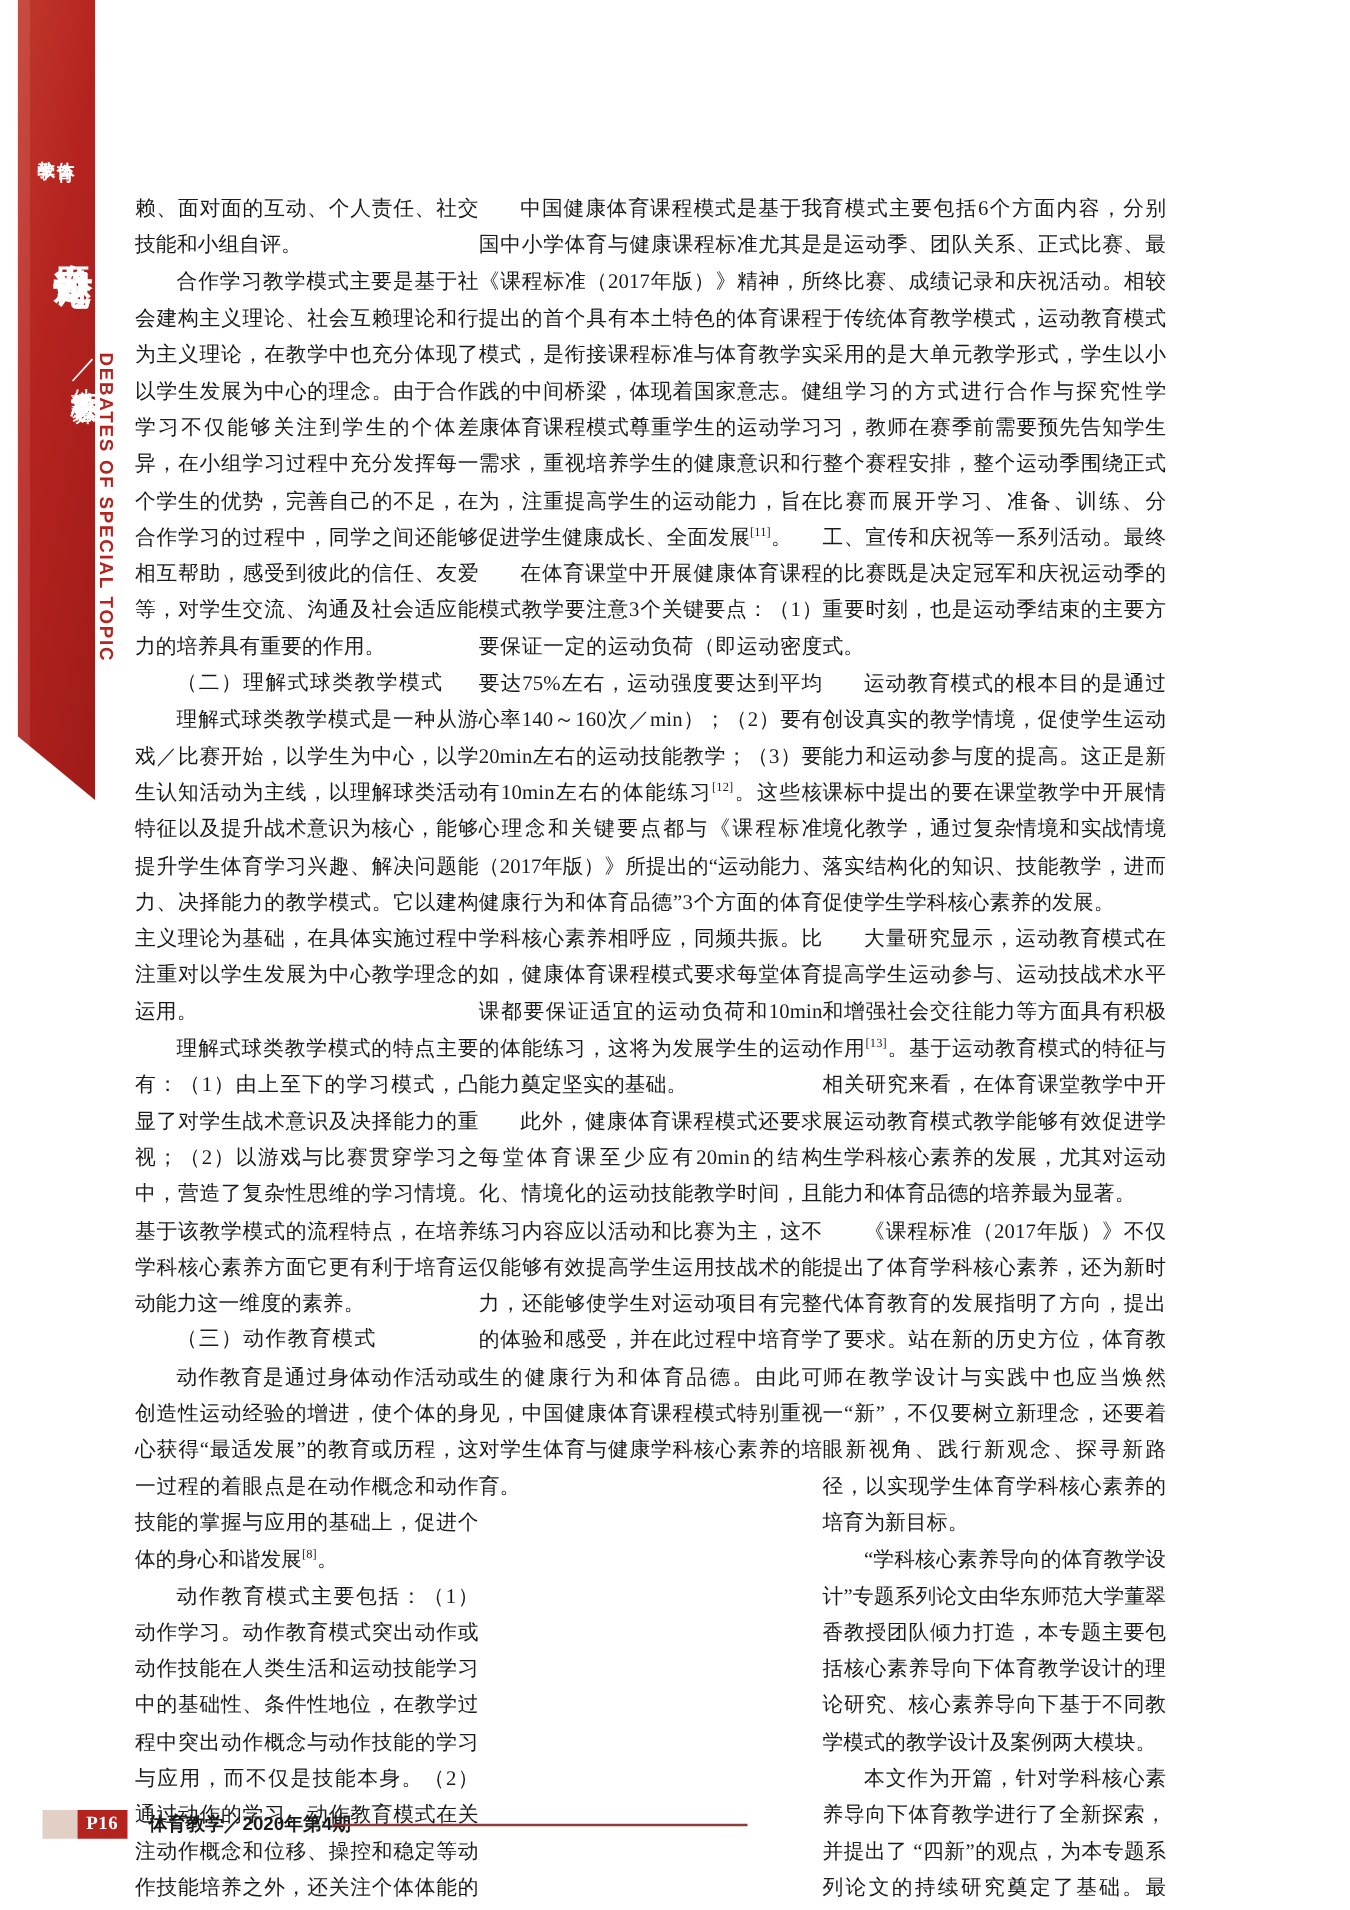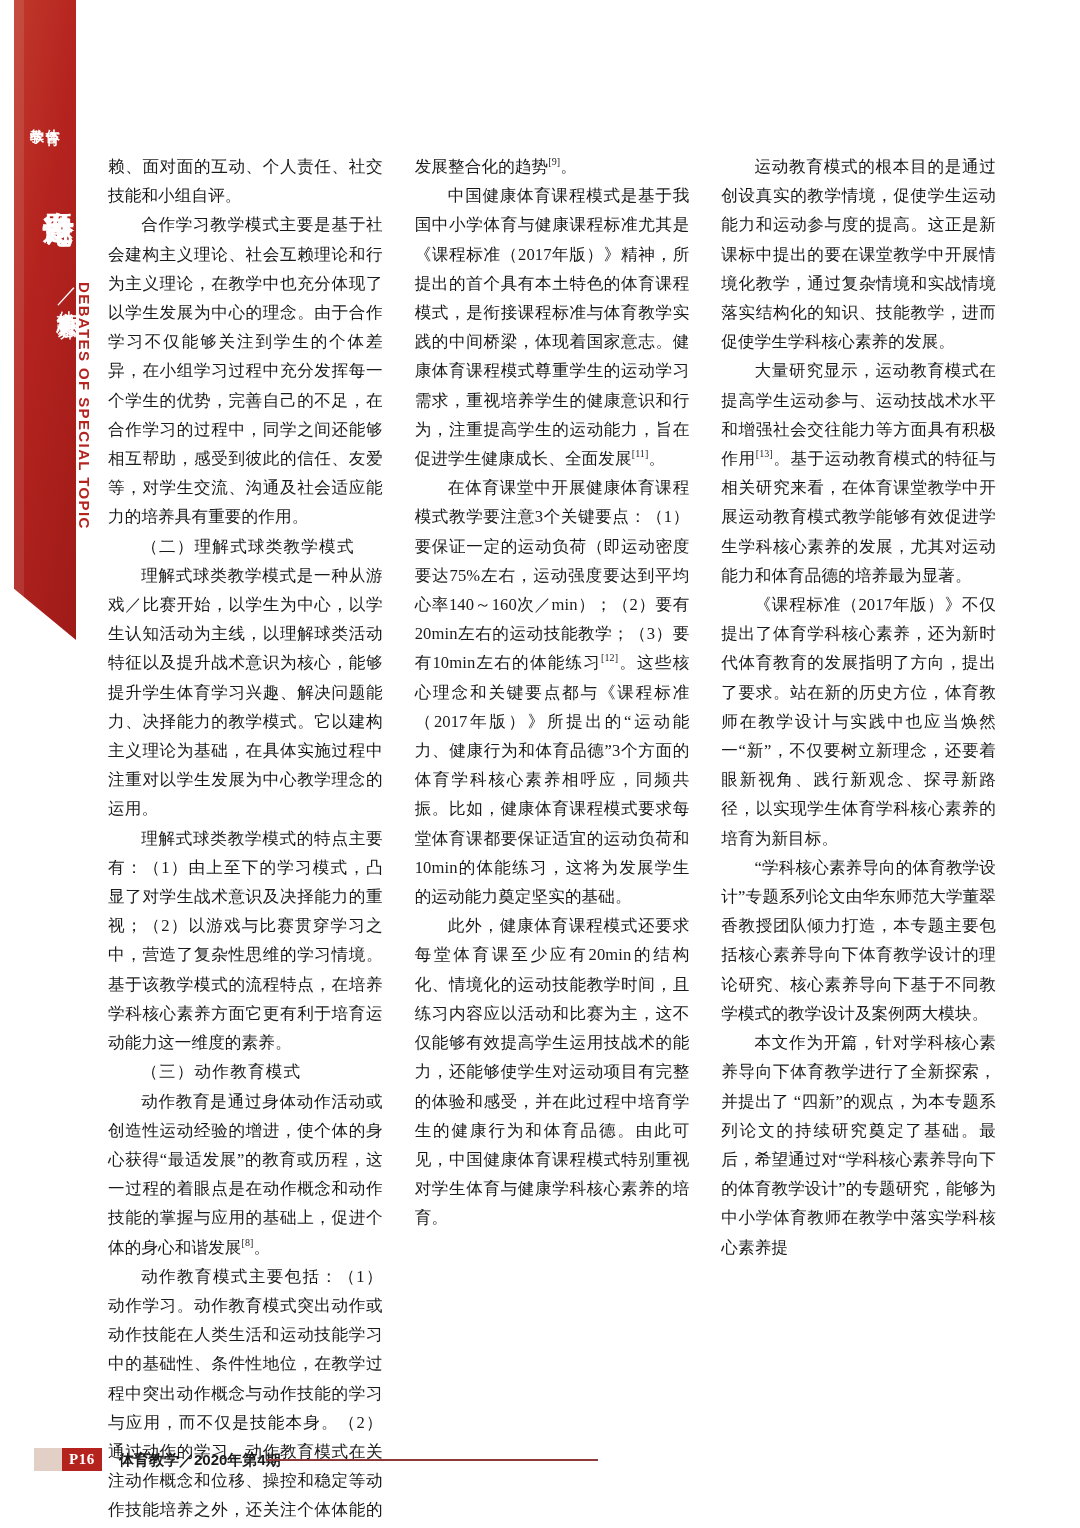--- a/index.html
+++ b/index.html
@@ -99,21 +99,20 @@
   }
 
   
   .columns {
     position: absolute;
     left: 108px;
     top: 152px;
     width: 888px;
     height: 1240px;
     display: flex;
-    gap: 32px;
   }
   .col {
     width: 275px;
     position: relative;
   }
   .col p {
     margin: 0;
     font-size: 16.6px;
     line-height: 29.2px;
     color: #1a1a1a;
@@ -121,20 +120,21 @@
     text-align-last: left;
     text-indent: 2em;
     font-family: "Liberation Serif", "DejaVu Serif", serif;
     letter-spacing: 0.1px;
     word-break: break-all;
   }
   .col p.noindent { text-indent: 0; }
   .col p.sub {
     text-indent: 2em;
     letter-spacing: 1.2px;
+    font-family: Liberation Mono, monospace;
   }
   sup {
     font-size: 10px;
     vertical-align: super;
     line-height: 0;
   }
   .sec-head {
     margin: 0;
     color: #b5231f;
     font-family: "Liberation Sans", "DejaVu Sans", sans-serif;
@@ -220,28 +220,28 @@
       <p>合作学习教学模式主要是基于社会建构主义理论、社会互赖理论和行为主义理论，在教学中也充分体现了以学生发展为中心的理念。由于合作学习不仅能够关注到学生的个体差异，在小组学习过程中充分发挥每一个学生的优势，完善自己的不足，在合作学习的过程中，同学之间还能够相互帮助，感受到彼此的信任、友爱等，对学生交流、沟通及社会适应能力的培养具有重要的作用。</p>
       <p class="sub">（二）理解式球类教学模式</p>
       <p>理解式球类教学模式是一种从游戏／比赛开始，以学生为中心，以学生认知活动为主线，以理解球类活动特征以及提升战术意识为核心，能够提升学生体育学习兴趣、解决问题能力、决择能力的教学模式。它以建构主义理论为基础，在具体实施过程中注重对以学生发展为中心教学理念的运用。</p>
       <p>理解式球类教学模式的特点主要有：（1）由上至下的学习模式，凸显了对学生战术意识及决择能力的重视；（2）以游戏与比赛贯穿学习之中，营造了复杂性思维的学习情境。基于该教学模式的流程特点，在培养学科核心素养方面它更有利于培育运动能力这一维度的素养。</p>
       <p class="sub">（三）动作教育模式</p>
       <p><span>动作教育是通过身体动作活动或创造性运动经验的增进，使个体的身心获得“最适发展”的教育或历程，这一过程的着眼点是在动作概念和动作技能的掌握与应用的基础上，促进个体的身心和谐发展</span><sup>[8]</sup><span>。</span></p>
       <p>动作教育模式主要包括：（1）动作学习。动作教育模式突出动作或动作技能在人类生活和运动技能学习中的基础性、条件性地位，在教学过程中突出动作概念与动作技能的学习与应用，而不仅是技能本身。（2）通过动作的学习。动作教育模式在关注动作概念和位移、操控和稳定等动作技能培养之外，还关注个体体能的提升、身体意识的增进及个体创造性、人际交往能力、自我情感等发展。当前动作教育模式呈现出教育功能多元化、教育目标个性化、实施人文化和</p>
     </div>
 
     <div class="col">
-      <p class="noindent"><span>发展整合化的趋势</span><sup>[9]</sup><span>。</span></p>
       <p><span>中国健康体育课程模式是基于我国中小学体育与健康课程标准尤其是《课程标准（2017年版）》精神，所提出的首个具有本土特色的体育课程模式，是衔接课程标准与体育教学实践的中间桥梁，体现着国家意志。健康体育课程模式尊重学生的运动学习需求，重视培养学生的健康意识和行为，注重提高学生的运动能力，旨在促进学生健康成长、全面发展</span><sup>[11]</sup><span>。</span></p>
       <p><span>在体育课堂中开展健康体育课程模式教学要注意3个关键要点：（1）要保证一定的运动负荷（即运动密度要达75%左右，运动强度要达到平均心率140～160次／min）；（2）要有20min左右的运动技能教学；（3）要有10min左右的体能练习</span><sup>[12]</sup><span>。这些核心理念和关键要点都与《课程标准（2017年版）》所提出的“运动能力、健康行为和体育品德”3个方面的体育学科核心素养相呼应，同频共振。比如，健康体育课程模式要求每堂体育课都要保证适宜的运动负荷和10min的体能练习，这将为发展学生的运动能力奠定坚实的基础。</span></p>
       <p>此外，健康体育课程模式还要求每堂体育课至少应有20min的结构化、情境化的运动技能教学时间，且练习内容应以活动和比赛为主，这不仅能够有效提高学生运用技战术的能力，还能够使学生对运动项目有完整的体验和感受，并在此过程中培育学生的健康行为和体育品德。由此可见，中国健康体育课程模式特别重视对学生体育与健康学科核心素养的培育。</p>
 
     </div>
 
     <div class="col">
+      <p class="noindent">育模式主要包括6个方面内容，分别是运动季、团队关系、正式比赛、最终比赛、成绩记录和庆祝活动。相较于传统体育教学模式，运动教育模式采用的是大单元教学形式，学生以小组学习的方式进行合作与探究性学习，教师在赛季前需要预先告知学生整个赛程安排，整个运动季围绕正式比赛而展开学习、准备、训练、分工、宣传和庆祝等一系列活动。最终的比赛既是决定冠军和庆祝运动季的重要时刻，也是运动季结束的主要方式。</p>
       <p>运动教育模式的根本目的是通过创设真实的教学情境，促使学生运动能力和运动参与度的提高。这正是新课标中提出的要在课堂教学中开展情境化教学，通过复杂情境和实战情境落实结构化的知识、技能教学，进而促使学生学科核心素养的发展。</p>
       <p><span>大量研究显示，运动教育模式在提高学生运动参与、运动技战术水平和增强社会交往能力等方面具有积极作用</span><sup>[13]</sup><span>。基于运动教育模式的特征与相关研究来看，在体育课堂教学中开展运动教育模式教学能够有效促进学生学科核心素养的发展，尤其对运动能力和体育品德的培养最为显著。</span></p>
       <p>《课程标准（2017年版）》不仅提出了体育学科核心素养，还为新时代体育教育的发展指明了方向，提出了要求。站在新的历史方位，体育教师在教学设计与实践中也应当焕然一“新”，不仅要树立新理念，还要着眼新视角、践行新观念、探寻新路径，以实现学生体育学科核心素养的培育为新目标。</p>
       <p>“学科核心素养导向的体育教学设计”专题系列论文由华东师范大学董翠香教授团队倾力打造，本专题主要包括核心素养导向下体育教学设计的理论研究、核心素养导向下基于不同教学模式的教学设计及案例两大模块。</p>
       <p>本文作为开篇，针对学科核心素养导向下体育教学进行了全新探索，并提出了 “四新”的观点，为本专题系列论文的持续研究奠定了基础。最后，希望通过对“学科核心素养导向下的体育教学设计”的专题研究，能够为中小学体育教师在教学中落实学科核心素养提</p>
     </div>
 
   </div>
 
   <div class="footer">

